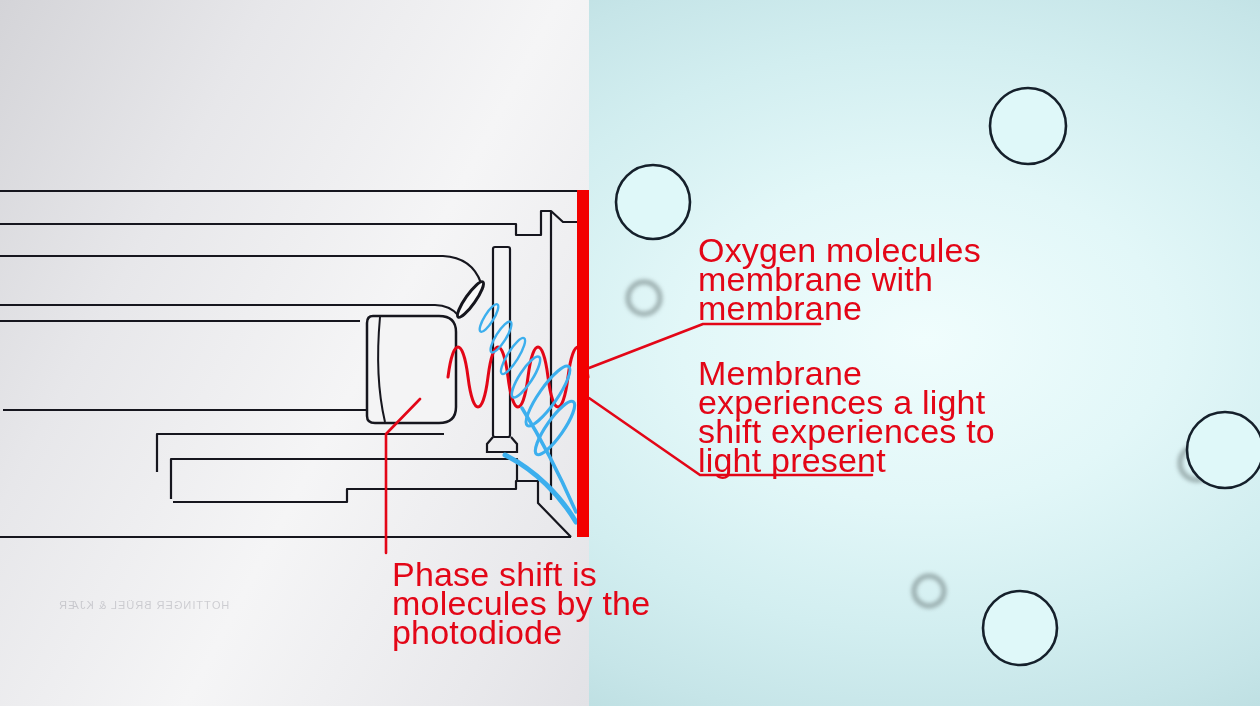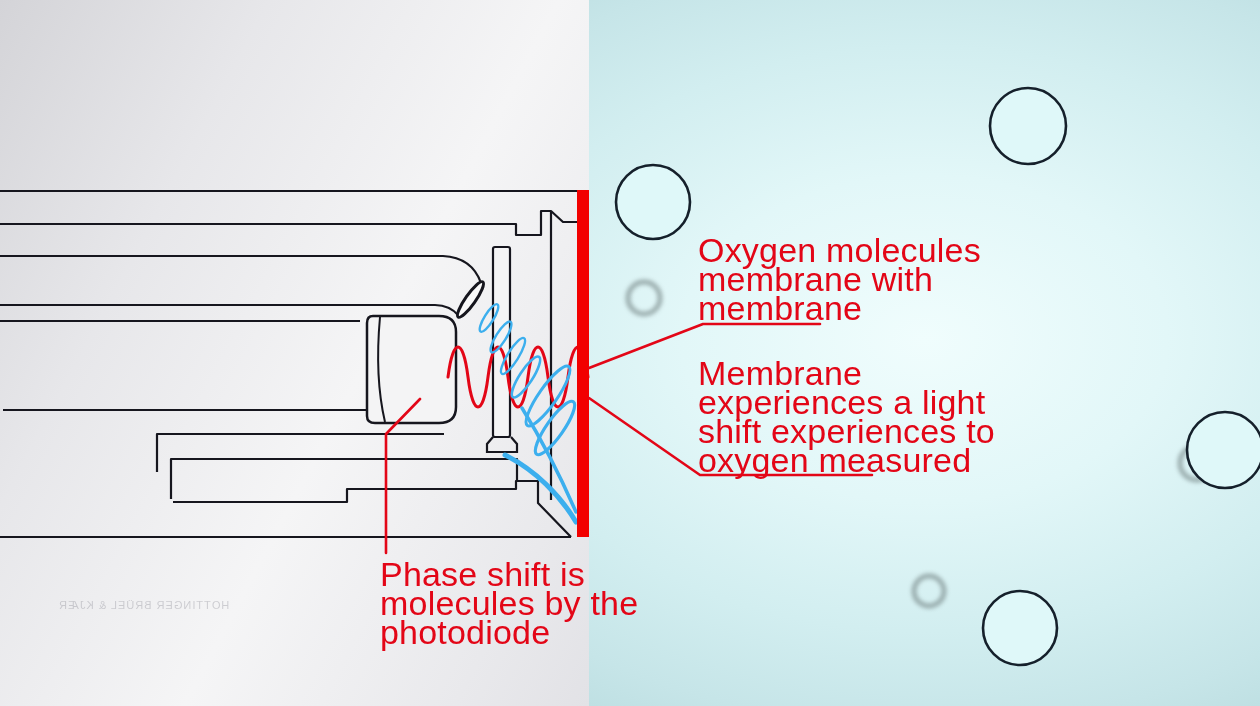--- a/index.html
+++ b/index.html
@@ -24,21 +24,21 @@
     background:radial-gradient(ellipse 640px 430px at 50% 48%,
       #f0fdfd 0%, #e2f7f8 38%, #d2eef0 68%, #c6e5e8 90%, #bfe0e3 100%);
   }
   svg.art{position:absolute;left:0;top:0;width:1260px;height:706px;}
   .label{
     position:absolute;color:var(--annotation-red);
     font-size:34px;line-height:29px;letter-spacing:.2px;white-space:nowrap;
   }
   .label-oxygen{left:698px;top:236px;}
   .label-membrane{left:698px;top:359px;}
-  .label-phase{left:380px;top:560px;}
+  .label-phase{left:392px;top:560px;}
   .watermark{
     position:absolute;left:58px;top:599px;
     transform:scaleX(-1);transform-origin:50% 50%;
     font-size:11px;letter-spacing:1px;color:#7d7d88;opacity:.32;
     white-space:nowrap;
   }
 </style>
 </head>
 <body>
 
@@ -113,21 +113,21 @@
   <div class="label label-oxygen">
     <div>Oxygen molecules</div>
     <div>membrane with</div>
     <div>membrane</div>
   </div>
 
   <div class="label label-membrane">
     <div>Membrane</div>
     <div>experiences a light</div>
     <div>shift experiences to</div>
-    <div>oxygen measured</div>
+    <div>light present</div>
   </div>
 
   <div class="label label-phase">
     <div>Phase shift is</div>
     <div>molecules by the</div>
     <div>photodiode</div>
   </div>
 
   <div class="watermark">HOTTINGER BRÜEL &amp; KJÆR</div>
 

